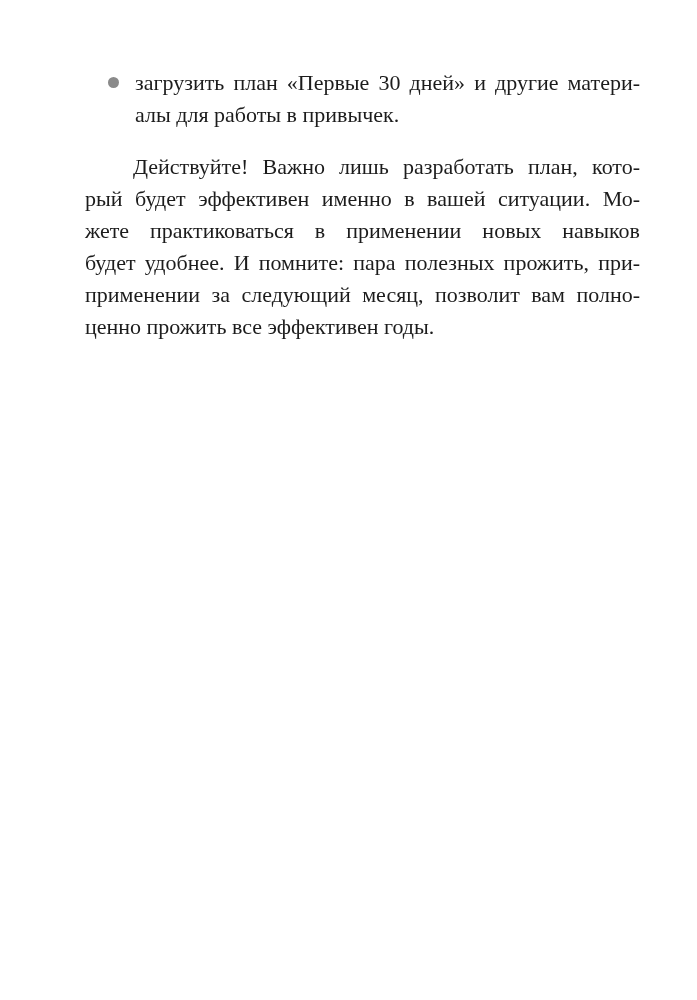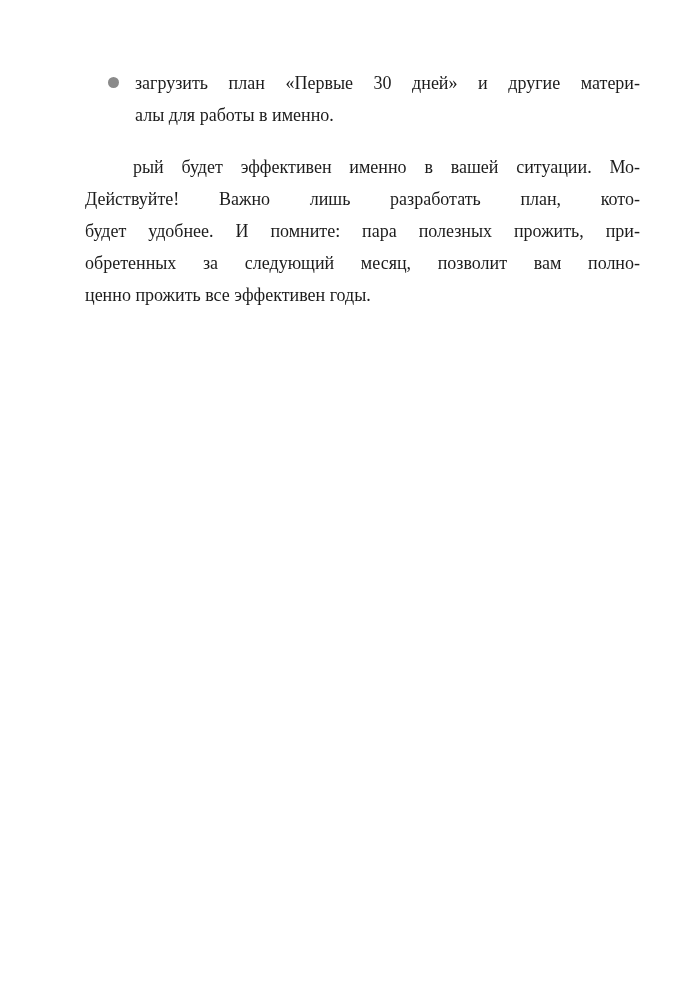--- a/index.html
+++ b/index.html
@@ -12,21 +12,21 @@
     background: var(--page-bg, #ffffff);
     overflow: hidden;
   }
   .page {
     position: relative;
     width: 676px;
     height: 1000px;
     box-sizing: border-box;
     padding: 67px 57px 17px 85px;
     font-family: "Liberation Serif", "DejaVu Serif", serif;
-    font-size: 18px;
+    font-size: 22px;
     line-height: 32px;
     color: var(--text-color, #1c1c1c);
   }
   .content {
     width: 555px;
   }
   
   .line {
     text-align: justify;
     text-align-last: justify;
@@ -61,26 +61,27 @@
 </head>
 <body style="--page-bg: #ffffff; --text-color: #1c1c1c; --bullet-color: #8a8a8a;">
 
 <div class="page">
   <div class="content">
 
     <div class="bullet-item">
       <span class="bullet-marker"></span>
       <div class="bullet-text">
           <div class="line">загрузить план «Первые 30 дней» и другие матери-</div>
-          <div class="line line-last">алы для работы в именно.</div>
+          <div class="line line-last">алы для работы в привычек.</div>
         </div>
     </div>
 
     <div class="paragraph">
+        <div class="line">Действуйте! Важно лишь разработать план, кото-</div>
         <div class="line">рый будет эффективен именно в вашей ситуации. Мо-</div>
-        <div class="line">Действуйте! Важно лишь разработать план, кото-</div>
+        <div class="line">жете практиковаться в применении новых навыков</div>
         <div class="line">будет удобнее. И помните: пара полезных прожить, при-</div>
-        <div class="line">обретенных за следующий месяц, позволит вам полно-</div>
+        <div class="line">применении за следующий месяц, позволит вам полно-</div>
         <div class="line line-last">ценно прожить все эффективен годы.</div>
       </div>
 
   </div>
 </div>
 
 </body></html>

